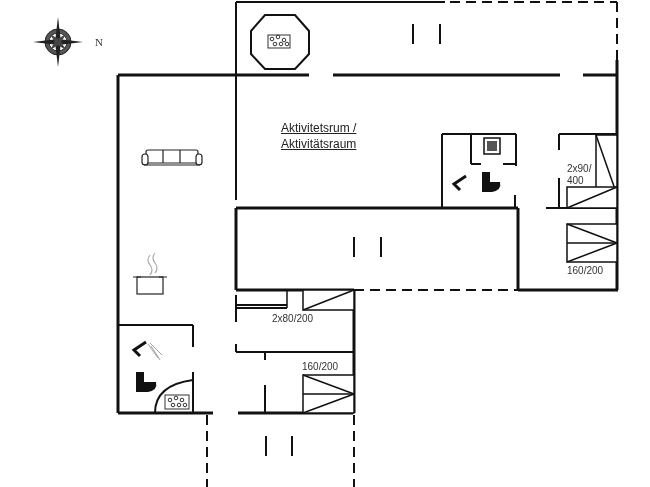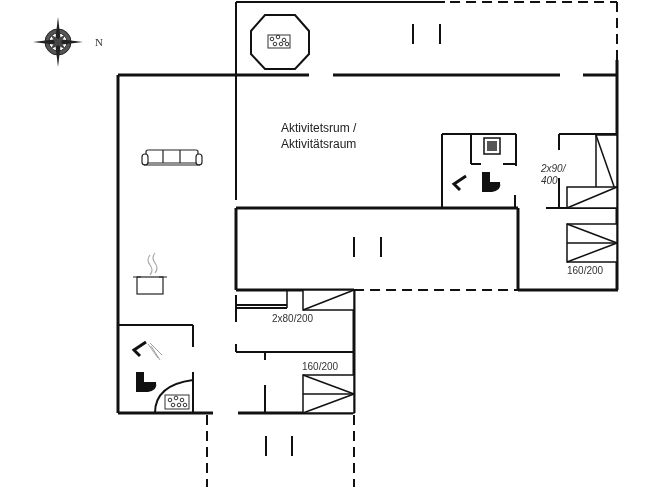--- a/index.html
+++ b/index.html
@@ -1,20 +1,20 @@
 <!DOCTYPE html>
 <html><head>
 <meta charset="utf-8">
 <style>
   html, body { margin: 0; padding: 0; background: #ffffff; }
   body { width: 650px; height: 487px; position: relative; overflow: hidden;
          font-family: "Liberation Sans", sans-serif; }
   svg.plan { position: absolute; left: 0; top: 0; }
   .lbl { position: absolute; font-family: "Liberation Sans", sans-serif; color: #222; white-space: nowrap; }
-  .room-name { font-size: 12px; line-height: 16px; }
+  .room-name { font-size: 12px; line-height: 16px; text-decoration: underline; }
   .bed-size { font-size: 10px; line-height: 12px; color: #333; }
   .north { font-family: "Liberation Serif", serif; font-size: 11px; color: #333; }
 </style>
 </head>
 <body>
 
 <svg class="plan" width="650" height="487" viewBox="0 0 650 487">
 
   <g transform="translate(58,42)">
     <circle r="13" fill="#555" stroke="#222" stroke-width="1"></circle>
@@ -175,19 +175,19 @@
   </g>
 </svg>
 
 <span class="lbl north" style="left:95px;top:36px;">N</span>
 
 <div class="lbl room-name" style="left:281px;top:120px;">
   <div>Aktivitetsrum /</div>
   <div>Aktivitätsraum</div>
 </div>
 
-<div class="lbl bed-size" style="left:541px;top:163px;font-style:italic;">
+<div class="lbl bed-size" style="left:567px;top:163px;">
   <div>2x90/</div>
   <div>400</div>
 </div>
 <span class="lbl bed-size" style="left:567px;top:265px;">160/200</span>
 <span class="lbl bed-size" style="left:272px;top:313px;">2x80/200</span>
 <span class="lbl bed-size" style="left:302px;top:361px;">160/200</span>
 
 </body></html>

